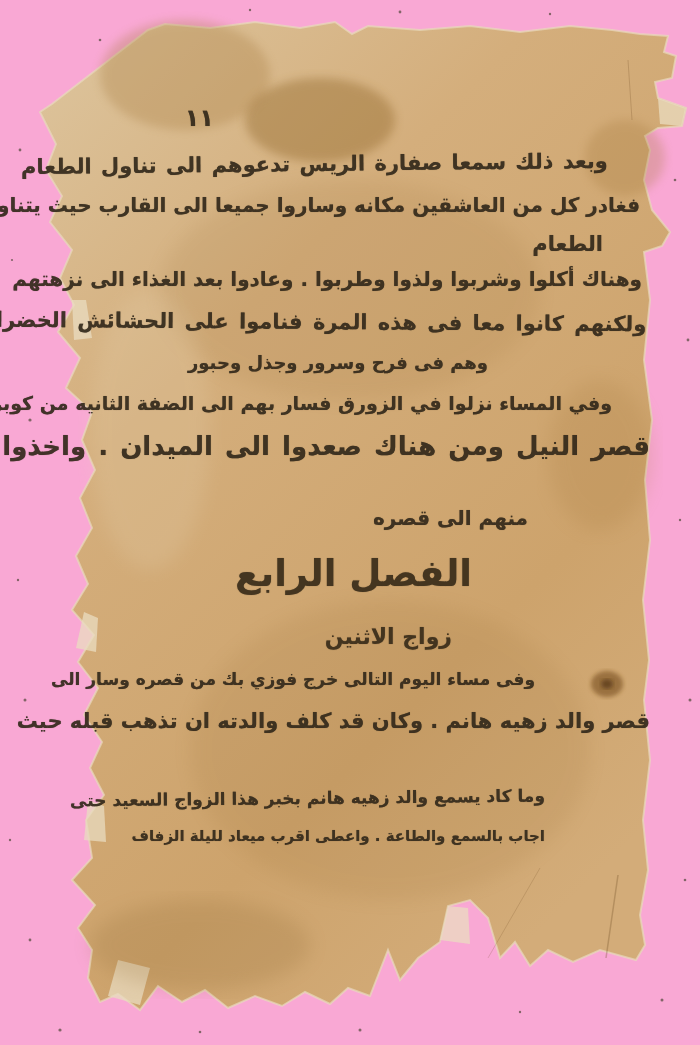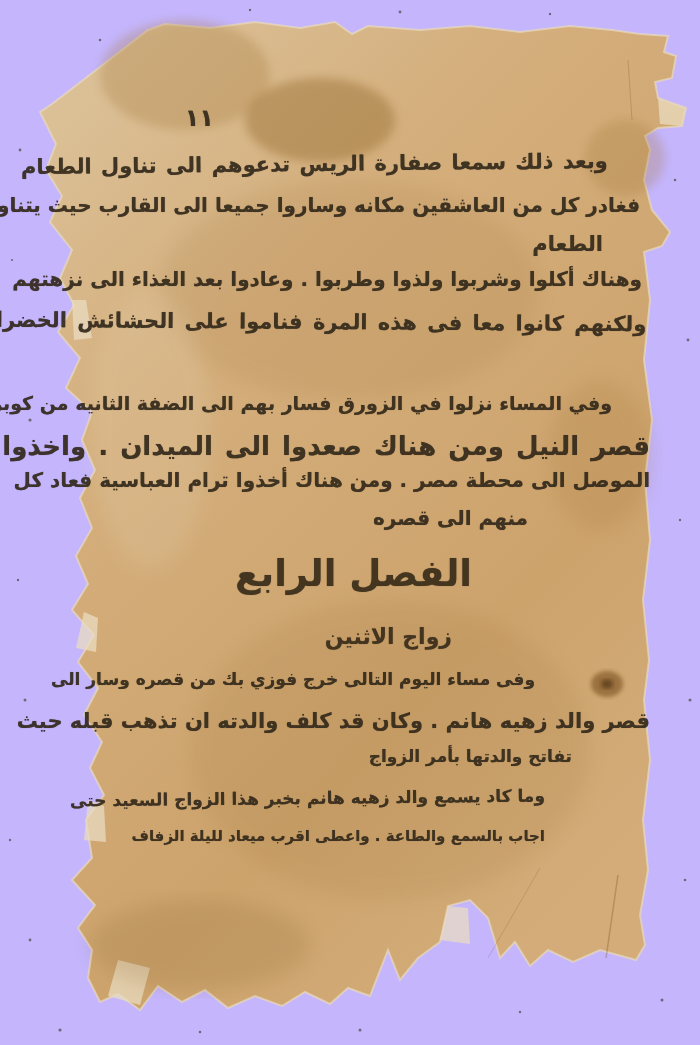--- a/index.html
+++ b/index.html
@@ -1,18 +1,18 @@
 <!DOCTYPE html>
 <html lang="ar"><head>
 <meta charset="utf-8">
 <style>
   html,body{margin:0;padding:0;background:#0e0d0a;}
   .stage{
     position:relative;width:700px;height:1045px;overflow:hidden;
-    background:#c4b5fd;
+    background:#f9a8d4;
     font-family:"DejaVu Sans",sans-serif;
   }
   .artlayer{position:absolute;inset:0;}
   .textlayer{position:absolute;inset:0;}
   .line{
     position:absolute;
     direction:rtl;
     white-space:nowrap;
     color:#33291b;
     font-weight:bold;
@@ -130,29 +130,28 @@
   <div class="textlayer">
 
     <div class="line pagenum" style="top:102px;right:486px;font-size:24px;">١١</div>
 
     <div class="line tilt-a" style="top:150px;right:92px;font-size:21px;word-spacing:2px;">وبعد ذلك سمعا صفارة الريس تدعوهم الى تناول الطعام</div>
     <div class="line" style="top:192px;right:60px;font-size:20px;">فغادر كل من العاشقين مكانه وساروا جميعا الى القارب حيث يتناولون</div>
     <div class="line" style="top:230px;right:97px;font-size:21px;text-align:center;">الطعام</div>
 
     <div class="line" style="top:266px;right:58px;font-size:20px;margin-left:37px;">وهناك أكلوا وشربوا ولذوا وطربوا . وعادوا بعد الغذاء الى نزهتهم</div>
     <div class="line tilt-b" style="top:308px;right:54px;font-size:21px;word-spacing:3px;">ولكنهم كانوا معا فى هذه المرة فناموا على الحشائش الخضراء</div>
+    <div class="line" style="top:351px;right:212px;font-size:18px;">وهم فى فرح وسرور وجذل وحبور</div>
 
     <div class="line" style="top:391px;right:88px;font-size:19px;">وفي المساء نزلوا في الزورق فسار بهم الى الضفة الثانيه من كوبري</div>
     <div class="line" style="top:429px;right:50px;font-size:26px;word-spacing:3px;">قصر النيل ومن هناك صعدوا الى الميدان . واخذوا الترام</div>
-    <div class="line" style="top:467px;right:50px;font-size:20px;">الموصل الى محطة مصر . ومن هناك أخذوا ترام العباسية فعاد كل</div>
     <div class="line" style="top:505px;right:172px;font-size:20px;margin-left:46px;">منهم الى قصره</div>
 
     <div class="heading" style="top:552px;right:228px;font-size:37px;">الفصل الرابع</div>
     <div class="heading" style="top:624px;right:248px;font-size:22px;">زواج الاثنين</div>
 
     <div class="line" style="top:668px;right:165px;font-size:17px;">وفى مساء اليوم التالى خرج فوزي بك من قصره وسار الى</div>
     <div class="line" style="top:707px;right:50px;font-size:21px;">قصر والد زهيه هانم . وكان قد كلف والدته ان تذهب قبله حيث</div>
-    <div class="line" style="top:745px;right:128px;font-size:17px;">تفاتح والدتها بأمر الزواج</div>
 
     <div class="line tilt-a" style="top:787px;right:155px;font-size:17px;">وما كاد يسمع والد زهيه هانم بخبر هذا الزواج السعيد حتى</div>
     <div class="line" style="top:826px;right:155px;font-size:15px;">اجاب بالسمع والطاعة . واعطى اقرب ميعاد لليلة الزفاف</div>
   </div>
 </div>
 
 </body></html>

